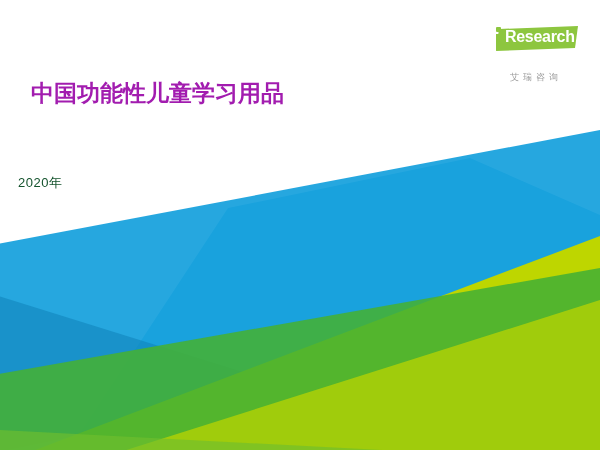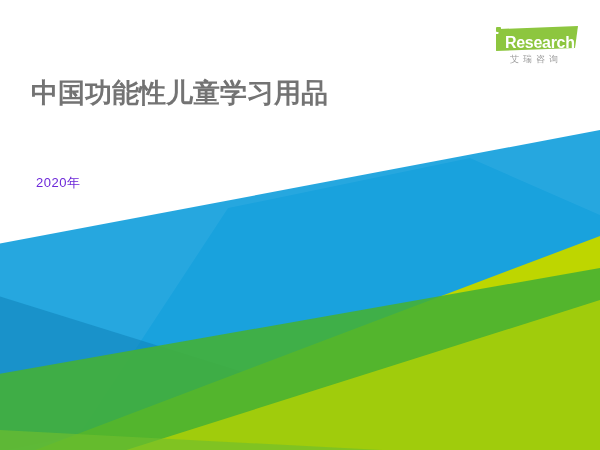--- a/index.html
+++ b/index.html
@@ -61,58 +61,58 @@
     position: absolute;
     left: 14px;
     top: 8px;
     width: 5px;
     height: 16px;
     background: #8DC63F;
   }
   #logo-word {
     position: absolute;
     left: 23px;
-    top: 7px;
+    top: 1px;
     font-size: 16px;
     font-weight: bold;
     color: #ffffff;
     letter-spacing: -0.3px;
     line-height: 19px;
     white-space: nowrap;
   }
   #logo-cn {
-    margin-top: 1px;
+    margin-top: 19px;
     margin-left: 12px;
     font-size: 9px;
     color: #9a9a9a;
     letter-spacing: 4px;
     white-space: nowrap;
   }
 
   
   #title-block {
     position: absolute;
     left: 31px;
     top: 74px;
     width: 430px;
   }
   .title-line {
-    font-size: 27px;
+    font-size: 23px;
     font-weight: bold;
-    color: #737373;
+    color: #a21caf;
     line-height: 38px;
     letter-spacing: 0px;
     white-space: nowrap;
   }
   #subtitle {
     position: absolute;
-    left: 36px;
+    left: 18px;
     top: 174px;
     font-size: 13px;
-    color: #6d28d9;
+    color: #14532d;
     letter-spacing: 0.5px;
     white-space: nowrap;
   }
 </style>
 </head>
 <body>
 
 <div id="cover">
 
   <svg id="bg-art" viewBox="0 0 600 450" preserveAspectRatio="none">

